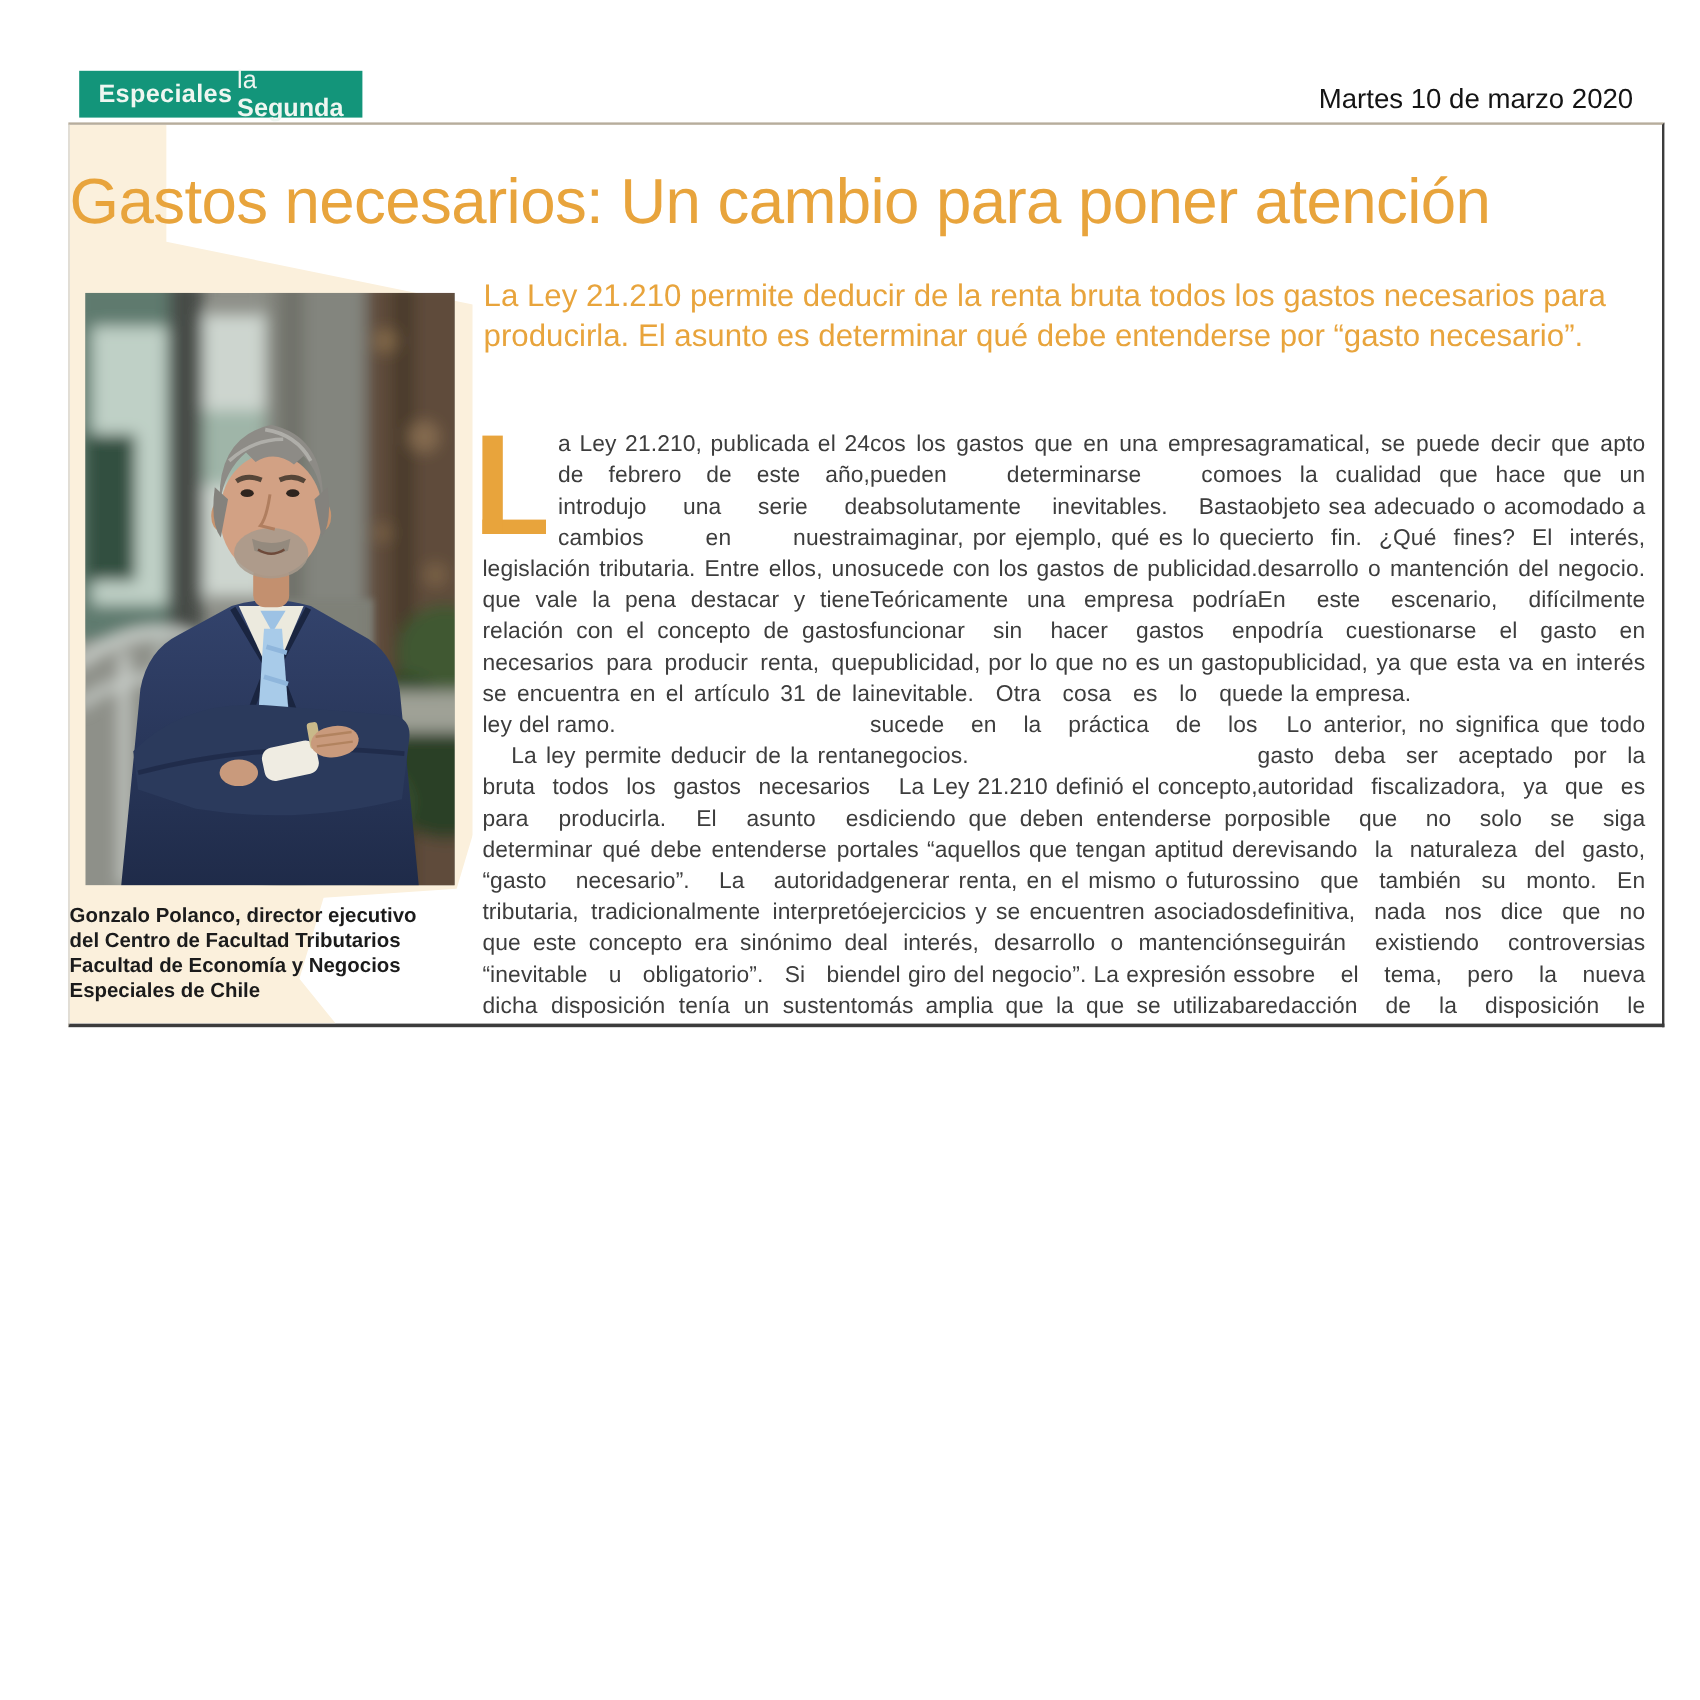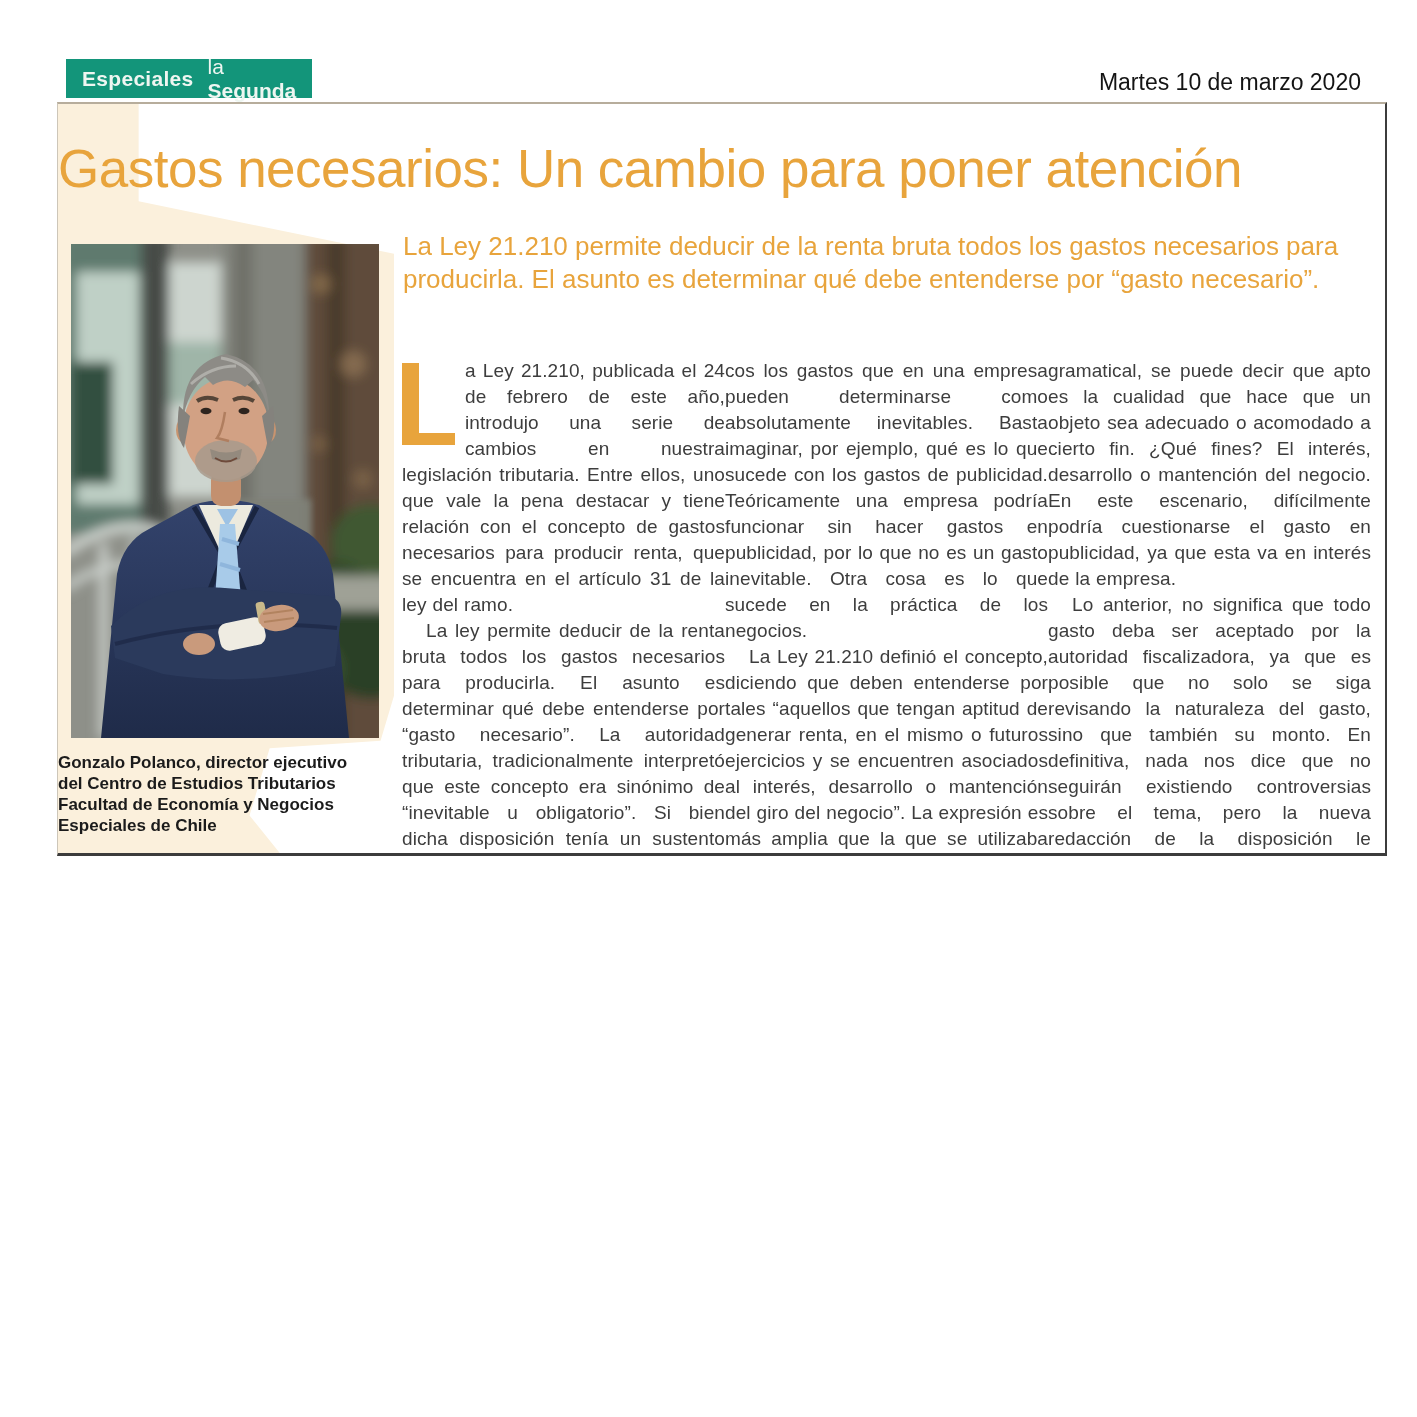--- a/index.html
+++ b/index.html
@@ -9,21 +9,21 @@
     --ink:#3d3d3d;
   }
   *{box-sizing:border-box;}
   html,body{margin:0;padding:0;background:#ffffff;}
   body{font-family:"Liberation Sans", sans-serif;}
   .page{position:relative;width:1417px;height:1417px;background:#fff;overflow:hidden;}
 
   
   .banner{position:absolute;left:66px;top:59px;height:39px;background:var(--green);
     color:#eef6f1;display:flex;align-items:center;padding:0 16px;font-size:21px;white-space:nowrap;}
-  .banner .sec{font-weight:700;letter-spacing:.3px;margin-right:14px;}
+  .banner .sec{font-weight:700;letter-spacing:.3px;margin-right:4px;}
   .brand{display:inline-flex;flex-direction:column;}
   .brand .light{font-weight:400;}
   .brand .bold{font-weight:700;}
   .date{position:absolute;right:56px;top:69px;font-size:23px;color:#141414;text-align:right;}
 
   
   .box{position:absolute;left:57px;top:102px;width:1330px;height:754px;background:#fff;
     border-top:2px solid #b7ad9c;border-left:1px solid #cdc6b9;
     border-right:2px solid #3c3c3c;border-bottom:3px solid #3c3c3c;overflow:hidden;}
 
@@ -145,21 +145,21 @@
           <path d="M112 176 Q110 120 155 110 Q200 120 198 176 Q196 150 182 136 L174 143 Q158 131 142 141 L134 133 Q116 148 112 176 Z" fill="#8d8b86"></path>
           <path d="M120 140 Q140 122 165 122 M150 114 Q176 118 188 140" stroke="#b8b6b1" stroke-width="3" fill="none" opacity=".8"></path>
           <path d="M108 162 Q104 192 113 204 L119 172 Z" fill="#84827d"></path>
           <path d="M202 162 Q206 192 197 204 L191 172 Z" fill="#84827d"></path>
         </g>
       </svg>
     </div>
 
     <div class="caption">
         <div>Gonzalo Polanco, director ejecutivo</div>
-        <div>del Centro de Estudios Tributarios</div>
+        <div>del Centro de Facultad Tributarios</div>
         <div>Facultad de Economía y Negocios</div>
         <div>Especiales de Chile</div>
       </div>
 
     <div class="cols">
         <div class="col">
           <p><span class="dropL"></span>a Ley 21.210, publicada el 24 de febrero de este año, introdujo una serie de cambios en nuestra legislación tributaria. Entre ellos, uno que vale la pena destacar y tiene relación con el concepto de gastos necesarios para producir renta, que se encuentra en el artículo 31 de la ley del ramo.</p>
           <p class="indent">La ley permite deducir de la renta bruta todos los gastos necesarios para producirla. El asunto es determinar qué debe entenderse por “gasto necesario”. La autoridad tributaria, tradicionalmente interpretó que este concepto era sinónimo de “inevitable u obligatorio”. Si bien dicha disposición tenía un sustento desde el punto de vista gramatical, generó muchas controversias ya que en realidad son po-</p>
         </div>
         <div class="col">

